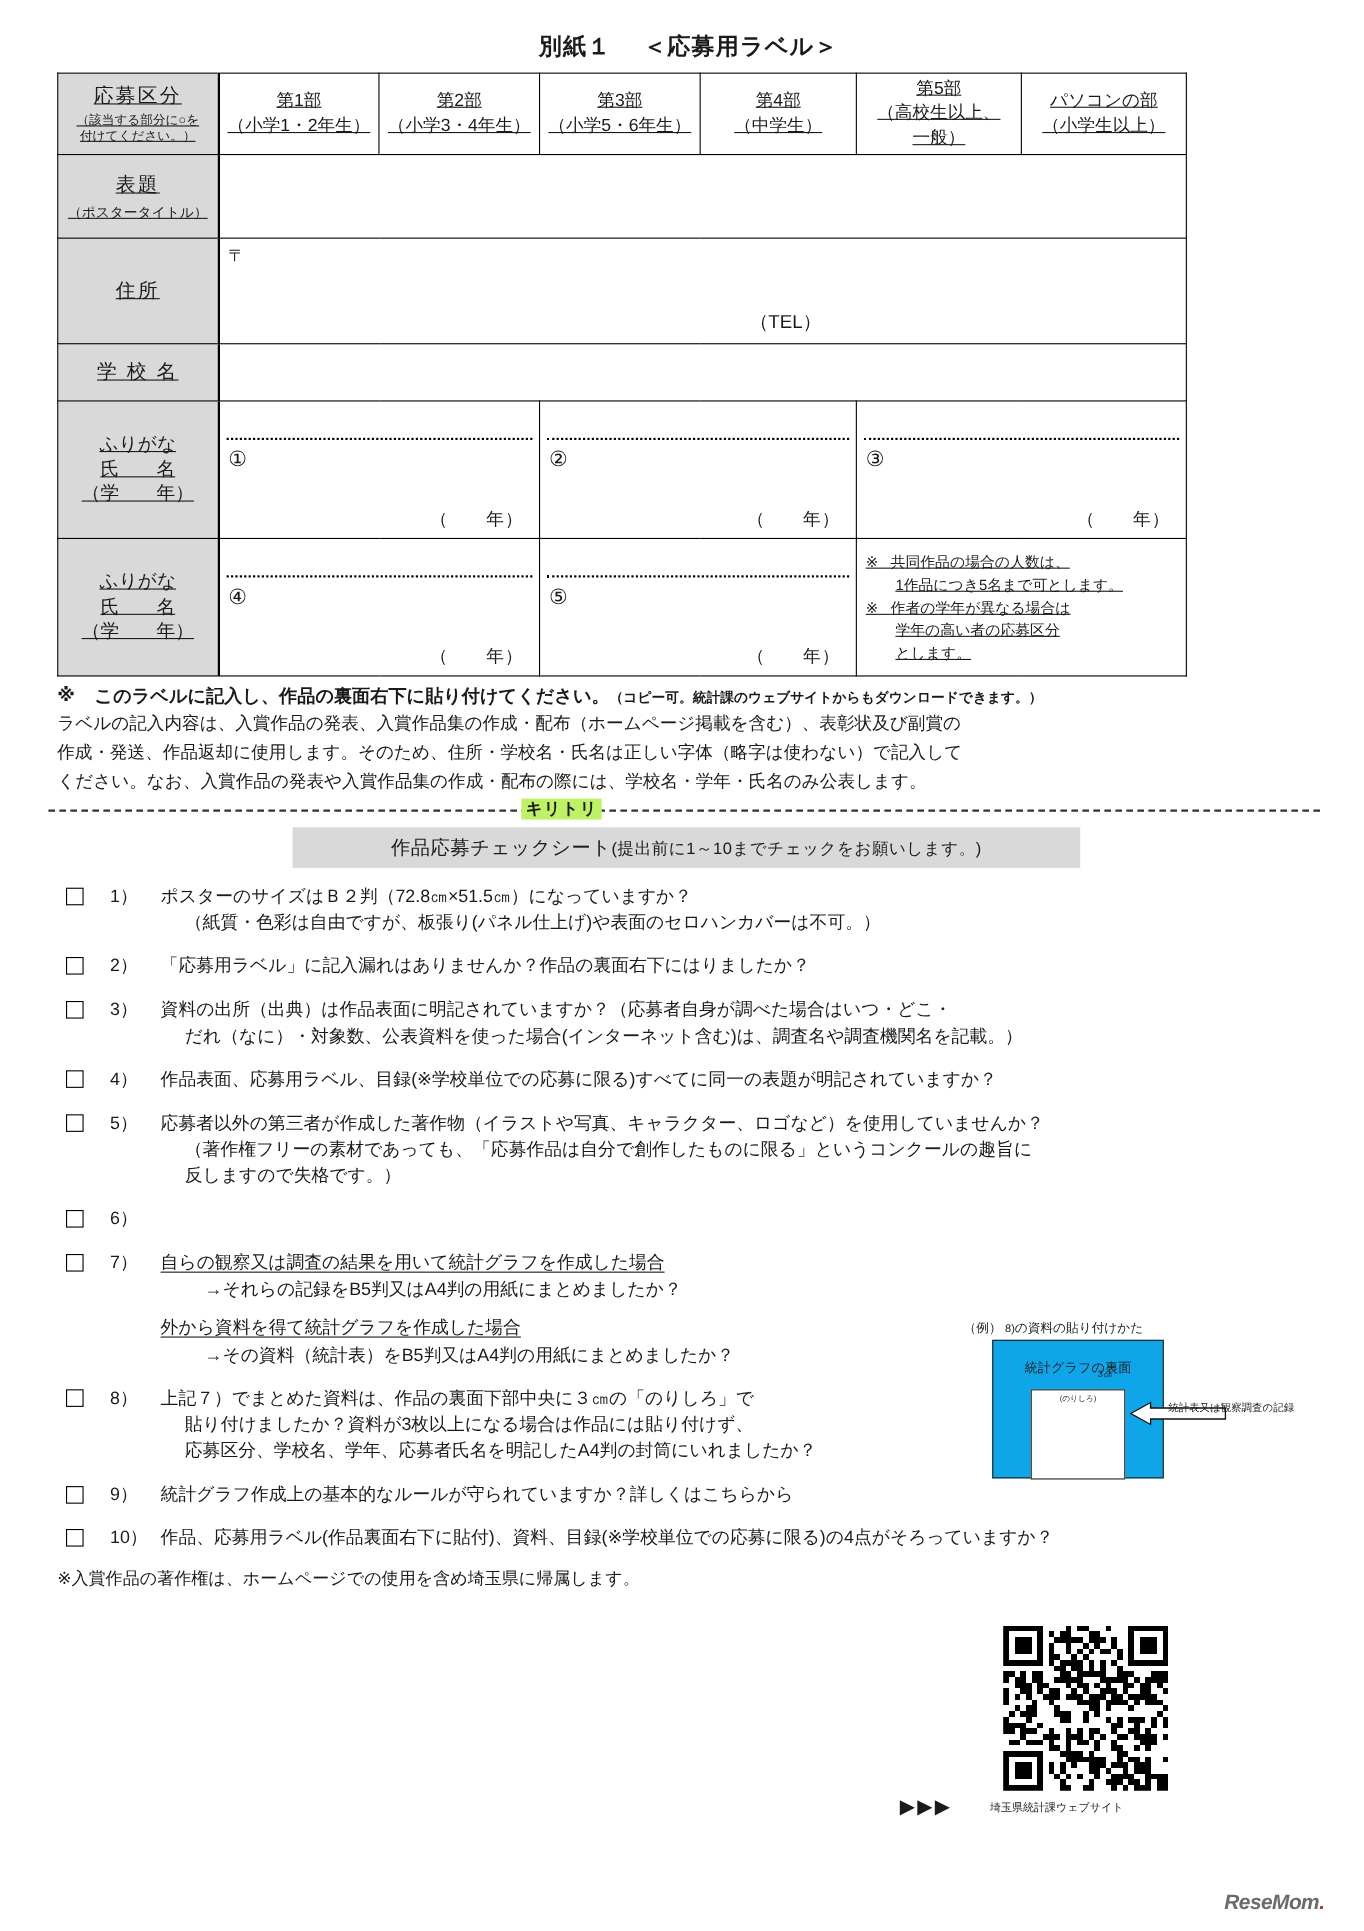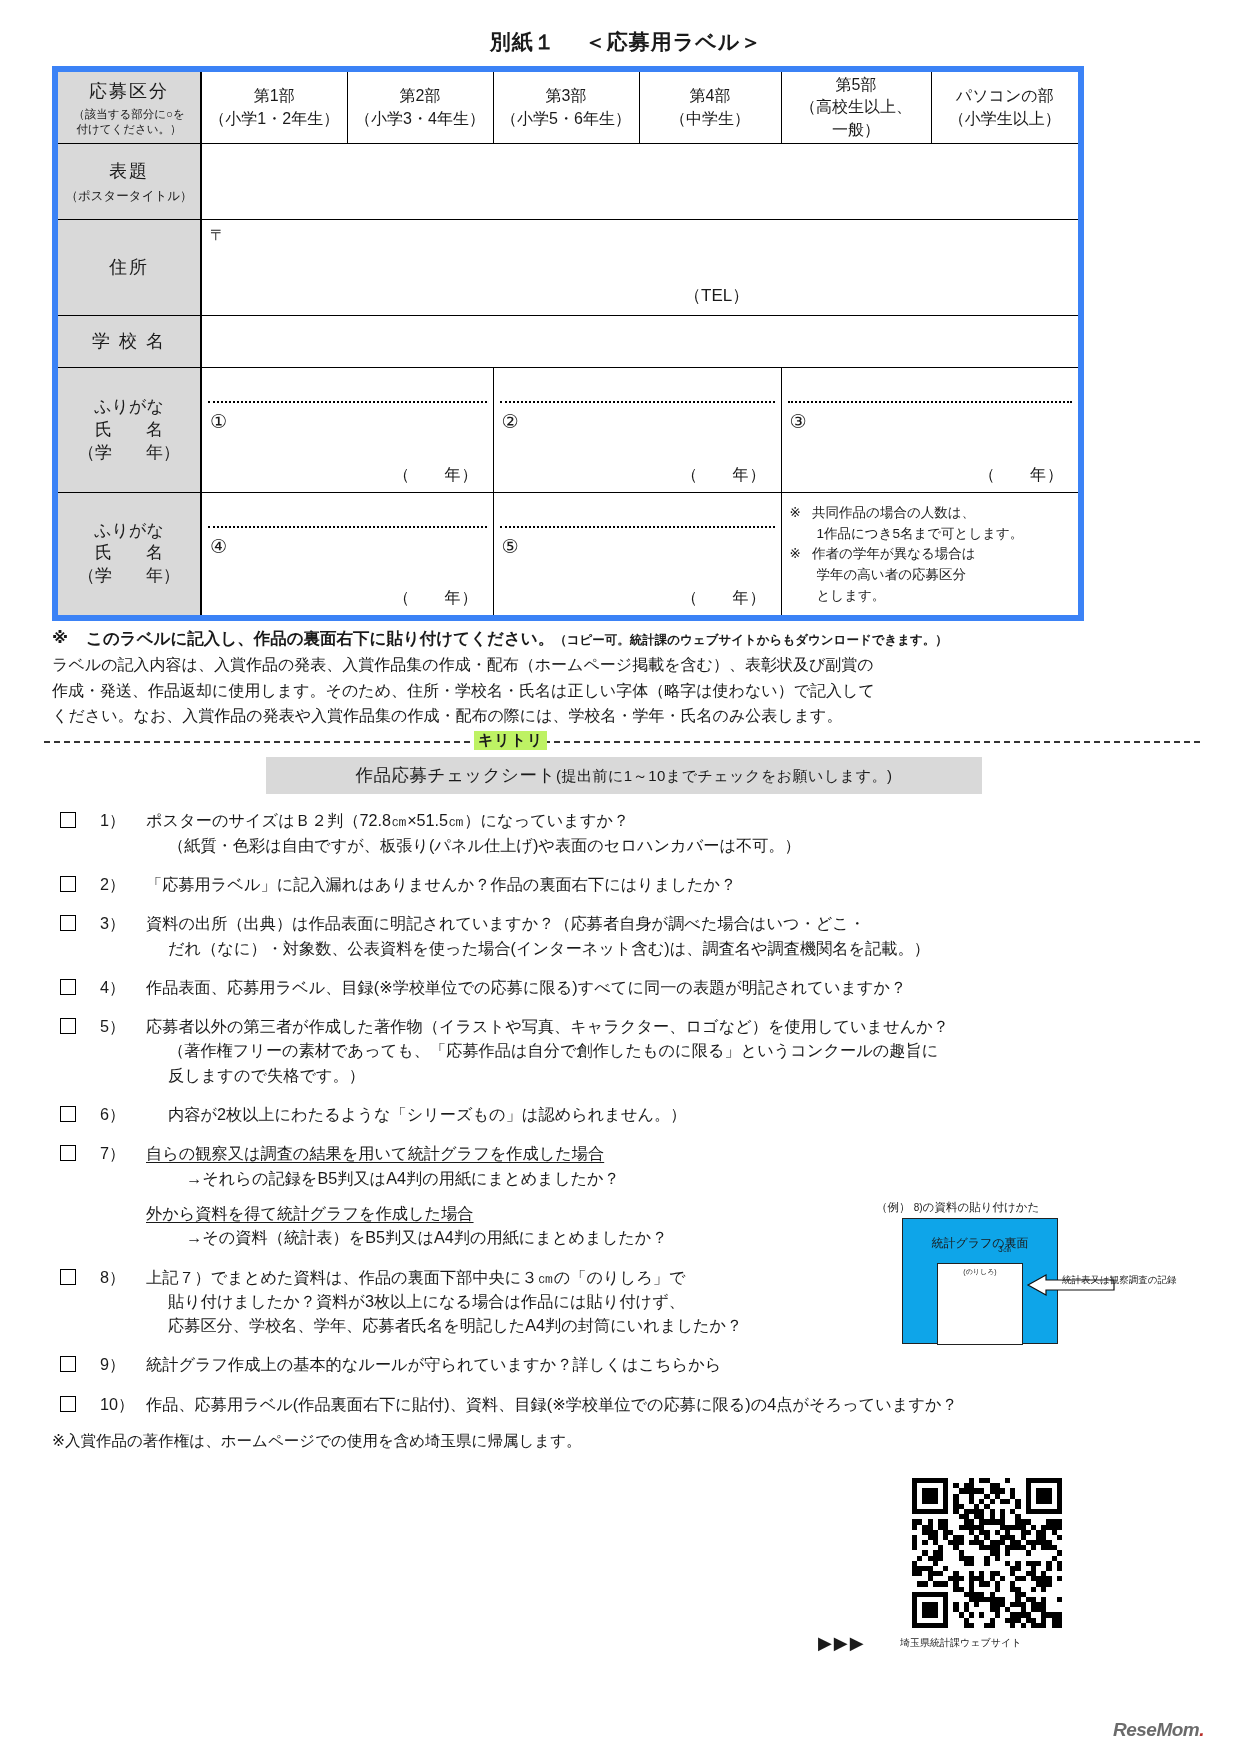--- a/index.html
+++ b/index.html
@@ -19,21 +19,22 @@
   .doc-head {
     font-size: 21px; font-weight: bold; letter-spacing: 1px;
     margin: 6px 0 10px 4px;
     text-align: center;
   }
   .doc-head .mark { margin-left: 22px; font-weight: bold; }
 
   
   table.label-table {
     width: 1026px; border-collapse: collapse; table-layout: fixed;
-    border: 6px solid #3b82f6;
+    border: 1px solid #3b82f6;
+    text-decoration: underline;
   }
   table.label-table td {
     border: 1px solid #000;
     vertical-align: middle;
     padding: 2px 4px;
   }
   .hdr-cell {
     background: #d9d9d9;
     text-align: center;
     font-size: 17px;
@@ -356,21 +357,20 @@
         <span>応募者以外の第三者が作成した著作物（イラストや写真、キャラクター、ロゴなど）を使用していませんか？</span>
         <span class="l2">（著作権フリーの素材であっても、「応募作品は自分で創作したものに限る」というコンクールの趣旨に</span>
         <span class="l2">反しますので失格です。）</span>
       </span>
     </li>
 
     <li>
       <span class="cbox"></span>
       <span class="cnum">6）</span>
       <span class="ctext">
-        <span class="l2">内容が2枚以上にわたるような「シリーズもの」は認められません。）</span>
       </span>
     </li>
 
     <li>
       <span class="cbox"></span>
       <span class="cnum">7）</span>
       <span class="ctext">
         <u>自らの観察又は調査の結果を用いて統計グラフを作成した場合</u>
         <span class="l2b">→それらの記録をB5判又はA4判の用紙にまとめましたか？</span>
         <span class="gap"></span>

